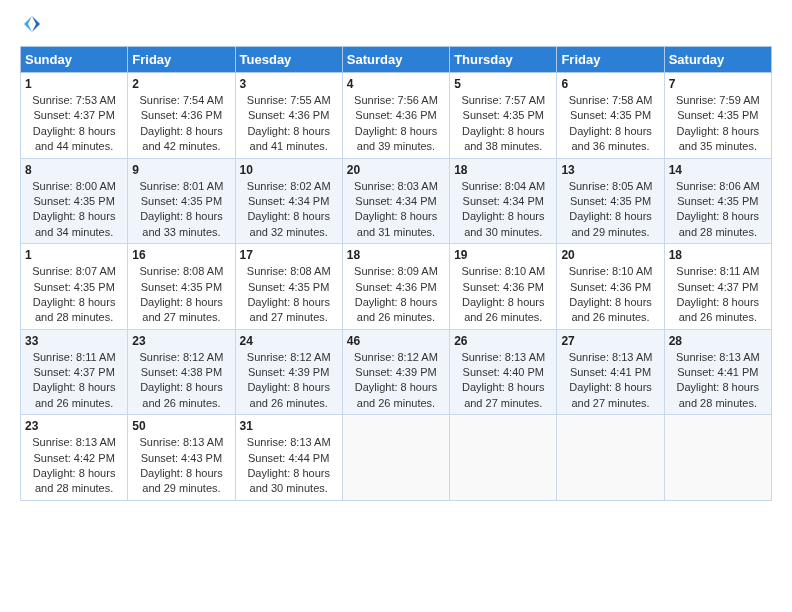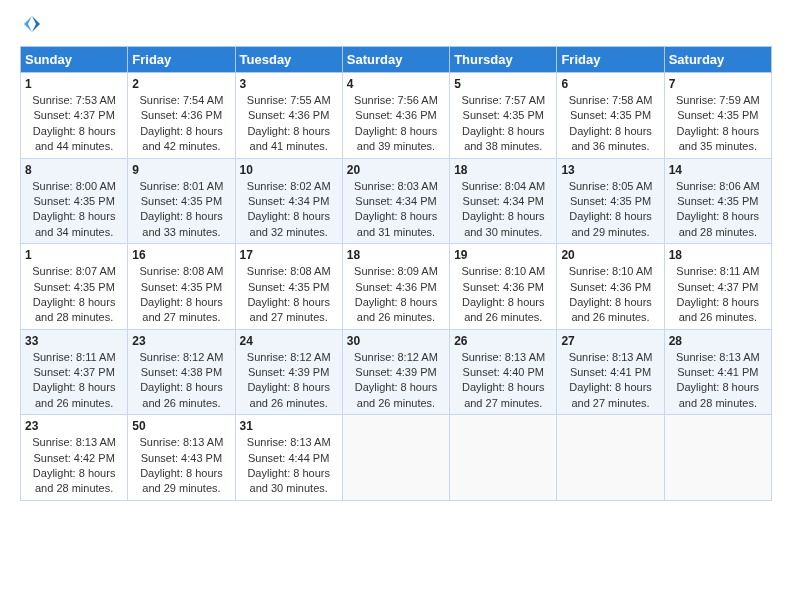--- a/index.html
+++ b/index.html
@@ -242,21 +242,21 @@
           </td>
           <td>
             <span class="day-num">23</span>
             <div class="cell-text">Sunrise: 8:12 AM<br>Sunset: 4:38 PM<br>Daylight: 8 hours and 26 minutes.</div>
           </td>
           <td>
             <span class="day-num">24</span>
             <div class="cell-text">Sunrise: 8:12 AM<br>Sunset: 4:39 PM<br>Daylight: 8 hours and 26 minutes.</div>
           </td>
           <td>
-            <span class="day-num">30</span>
+            <span class="day-num">46</span>
             <div class="cell-text">Sunrise: 8:12 AM<br>Sunset: 4:39 PM<br>Daylight: 8 hours and 26 minutes.</div>
           </td>
           <td>
             <span class="day-num">26</span>
             <div class="cell-text">Sunrise: 8:13 AM<br>Sunset: 4:40 PM<br>Daylight: 8 hours and 27 minutes.</div>
           </td>
           <td>
             <span class="day-num">27</span>
             <div class="cell-text">Sunrise: 8:13 AM<br>Sunset: 4:41 PM<br>Daylight: 8 hours and 27 minutes.</div>
           </td>

